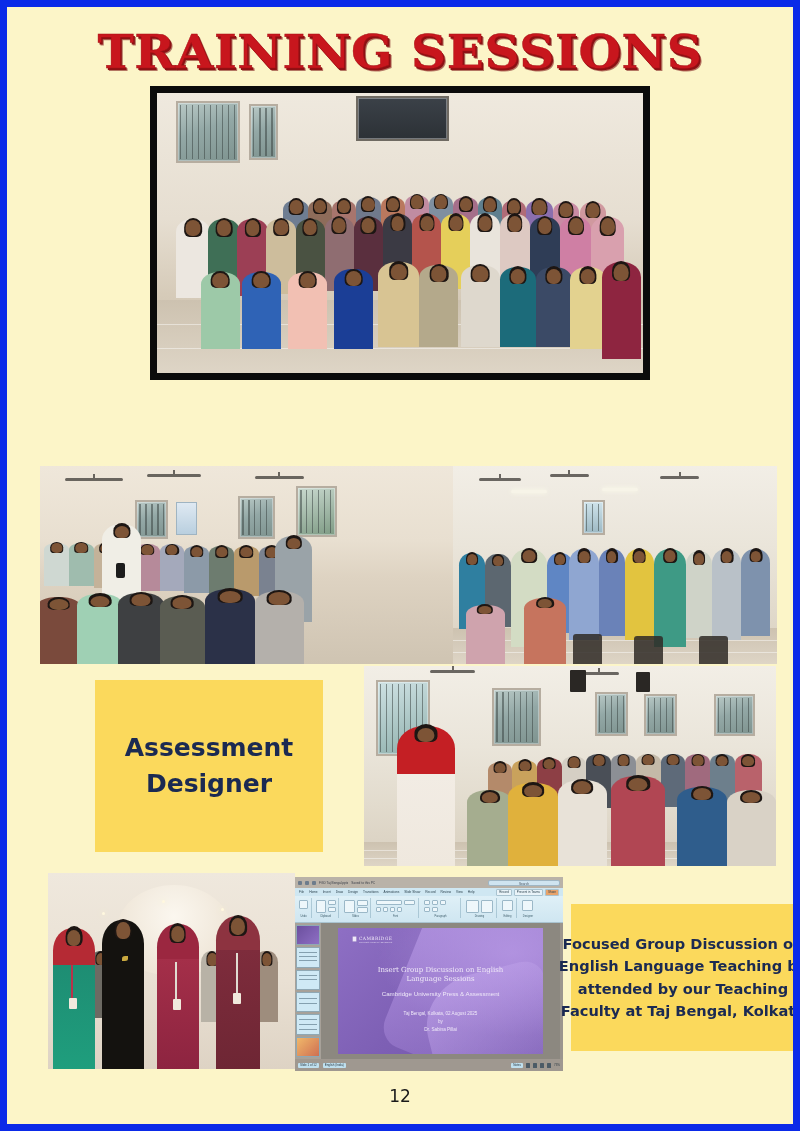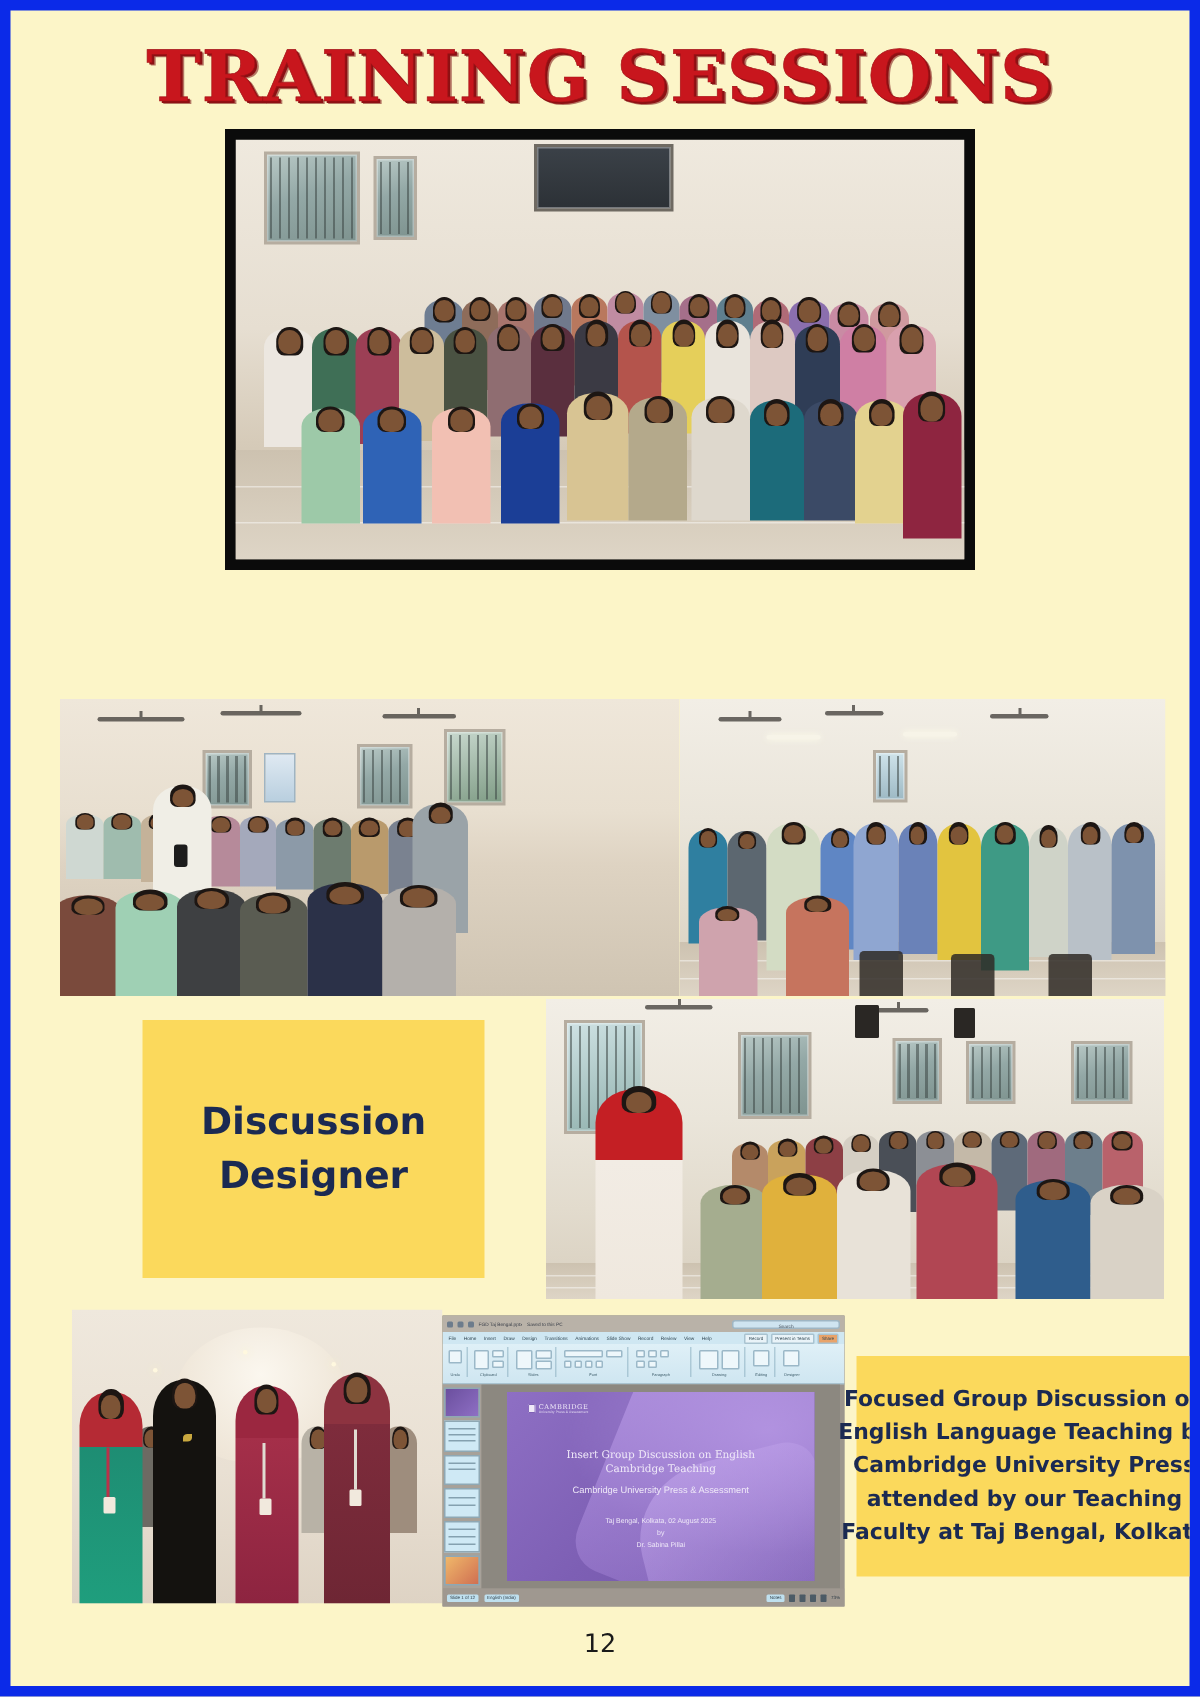--- a/index.html
+++ b/index.html
@@ -763,21 +763,21 @@
             </div>
           <div class="chair" style="left:37%;bottom:0;width:9%;height:17%;"></div>
           <div class="chair" style="left:56%;bottom:0;width:9%;height:16%;"></div>
           <div class="chair" style="left:76%;bottom:0;width:9%;height:16%;"></div>
         </div>
       </div>
     </div>
   </div>
 
   <div class="box-parenting">
-    <span class="line">Discussion</span>
+    <span class="line">Assessment</span>
     <span class="line">Designer</span>
   </div>
 
   <div class="photo-3">
     <div class="scene">
       <div class="room-hall-2"></div>
       <div class="ceiling-fan" style="left:16%;top:2%;width:11%;"></div>
       <div class="ceiling-fan" style="left:52%;top:3%;width:10%;"></div>
       <div class="wall-window" style="left:3%;top:7%;width:13%;height:38%;background:linear-gradient(160deg,#cfe2e4,#8fb0ac);">
           <div class="bars"></div>
@@ -1049,21 +1049,21 @@
             <span class="mark"></span>
             <span>
               <span class="txt" style="display:block;">CAMBRIDGE</span>
               <span class="sub" style="display:block;">University Press &amp; Assessment</span>
             </span>
           </div>
 
           <div class="body-txt">
             <div class="s-title">
               <span style="display:block;">Insert Group Discussion on English</span>
-              <span style="display:block;">Cambridge Teaching</span>
+              <span style="display:block;">Language Sessions</span>
             </div>
             <div class="s-sub">Cambridge University Press &amp; Assessment</div>
             <div class="s-meta">
               <span style="display:block;">Taj Bengal, Kolkata, 02 August 2025</span>
               <span style="display:block;">by</span>
               <span style="display:block;">Dr. Sabina Pillai</span>
             </div>
           </div>
         </div>
       </div>
@@ -1079,20 +1079,19 @@
           <span class="sb-ic"></span>
           <span class="zoom-txt">73%</span>
         </span>
       </div>
     </div>
   </div>
 
   <div class="box-fgd">
     <span class="line">Focused Group Discussion on</span>
     <span class="line">English Language Teaching by</span>
-    <span class="line">Cambridge University Press</span>
     <span class="line">attended by our Teaching</span>
     <span class="line">Faculty at Taj Bengal, Kolkata</span>
   </div>
 
   <div class="page-number">12</div>
 
 </div>
 
 </body></html>

